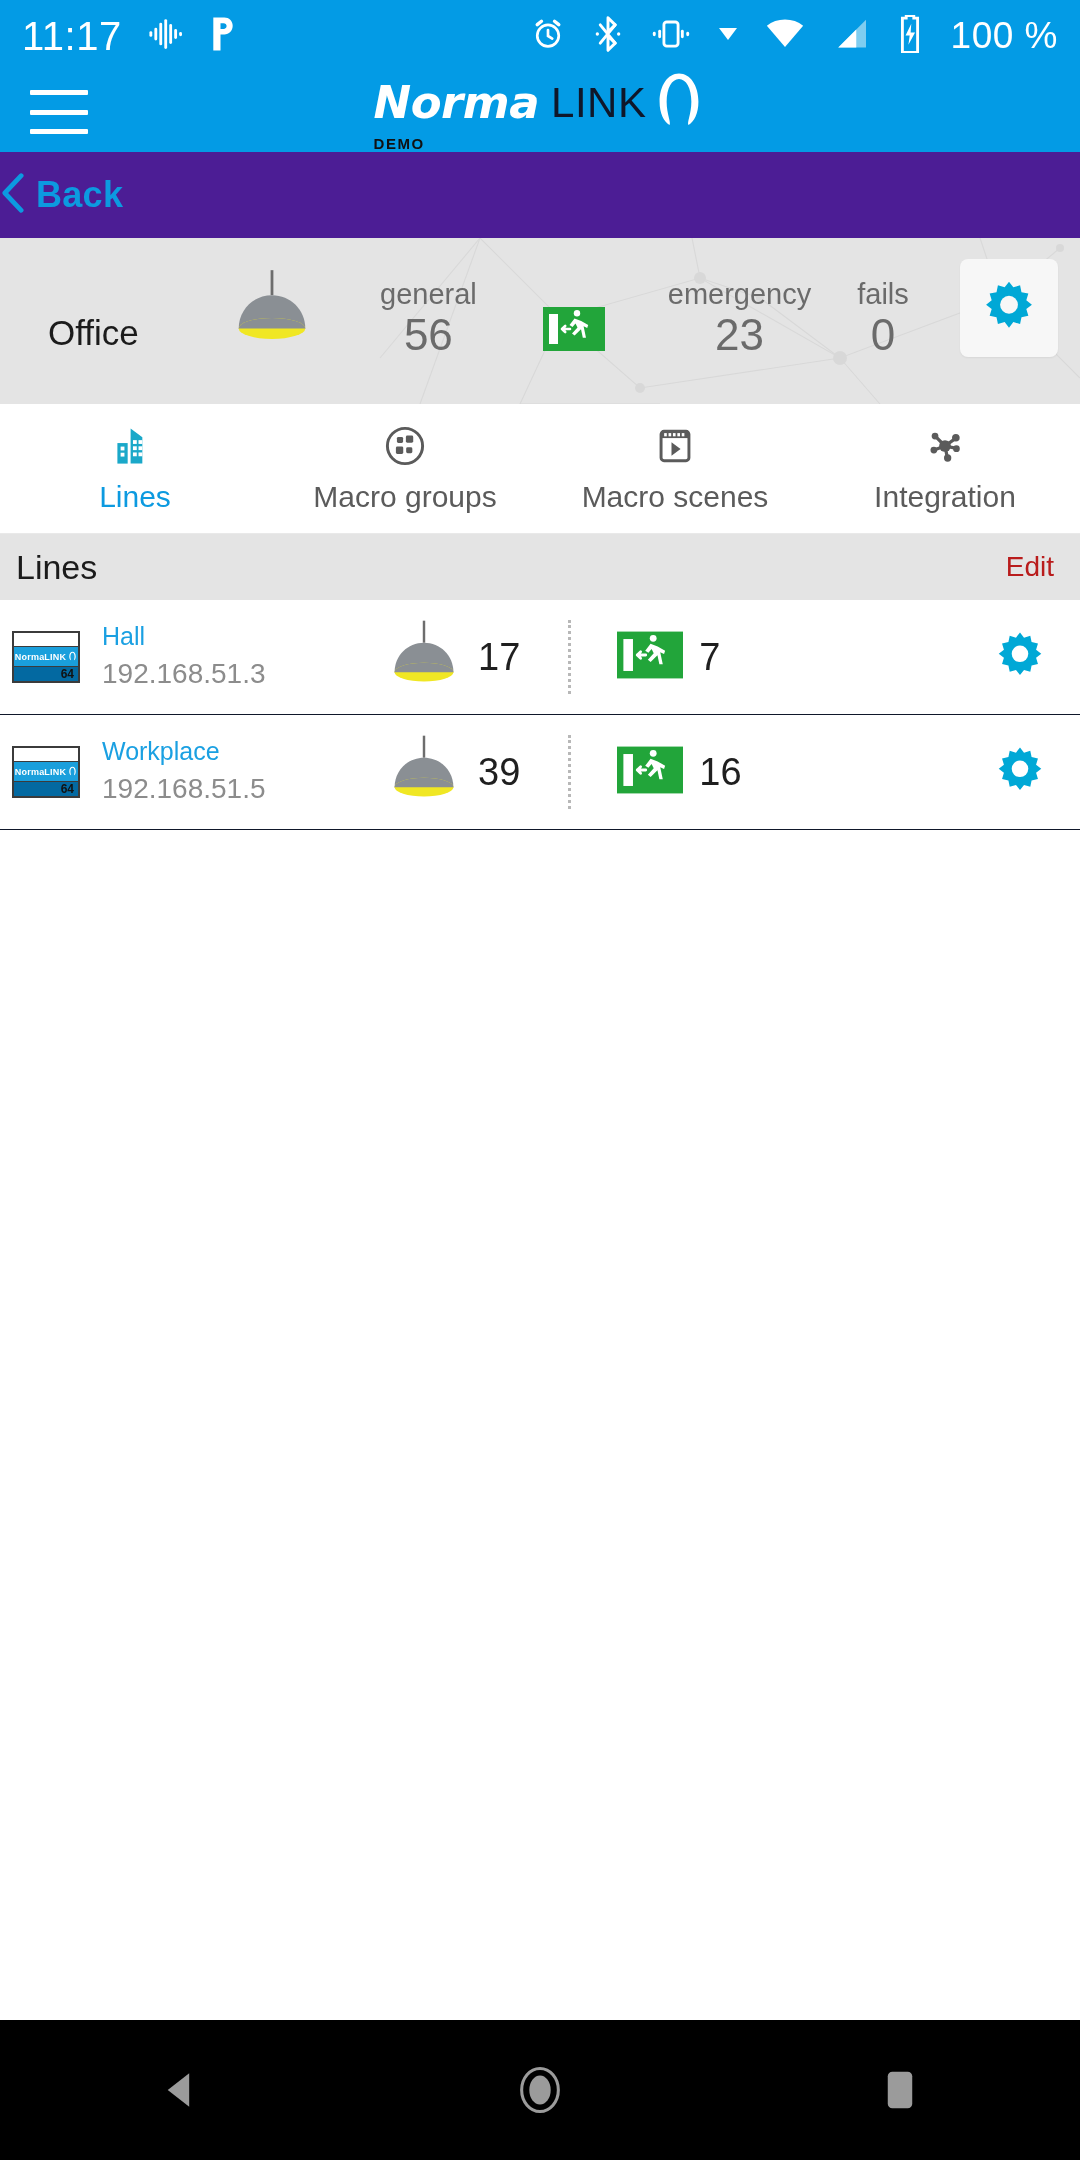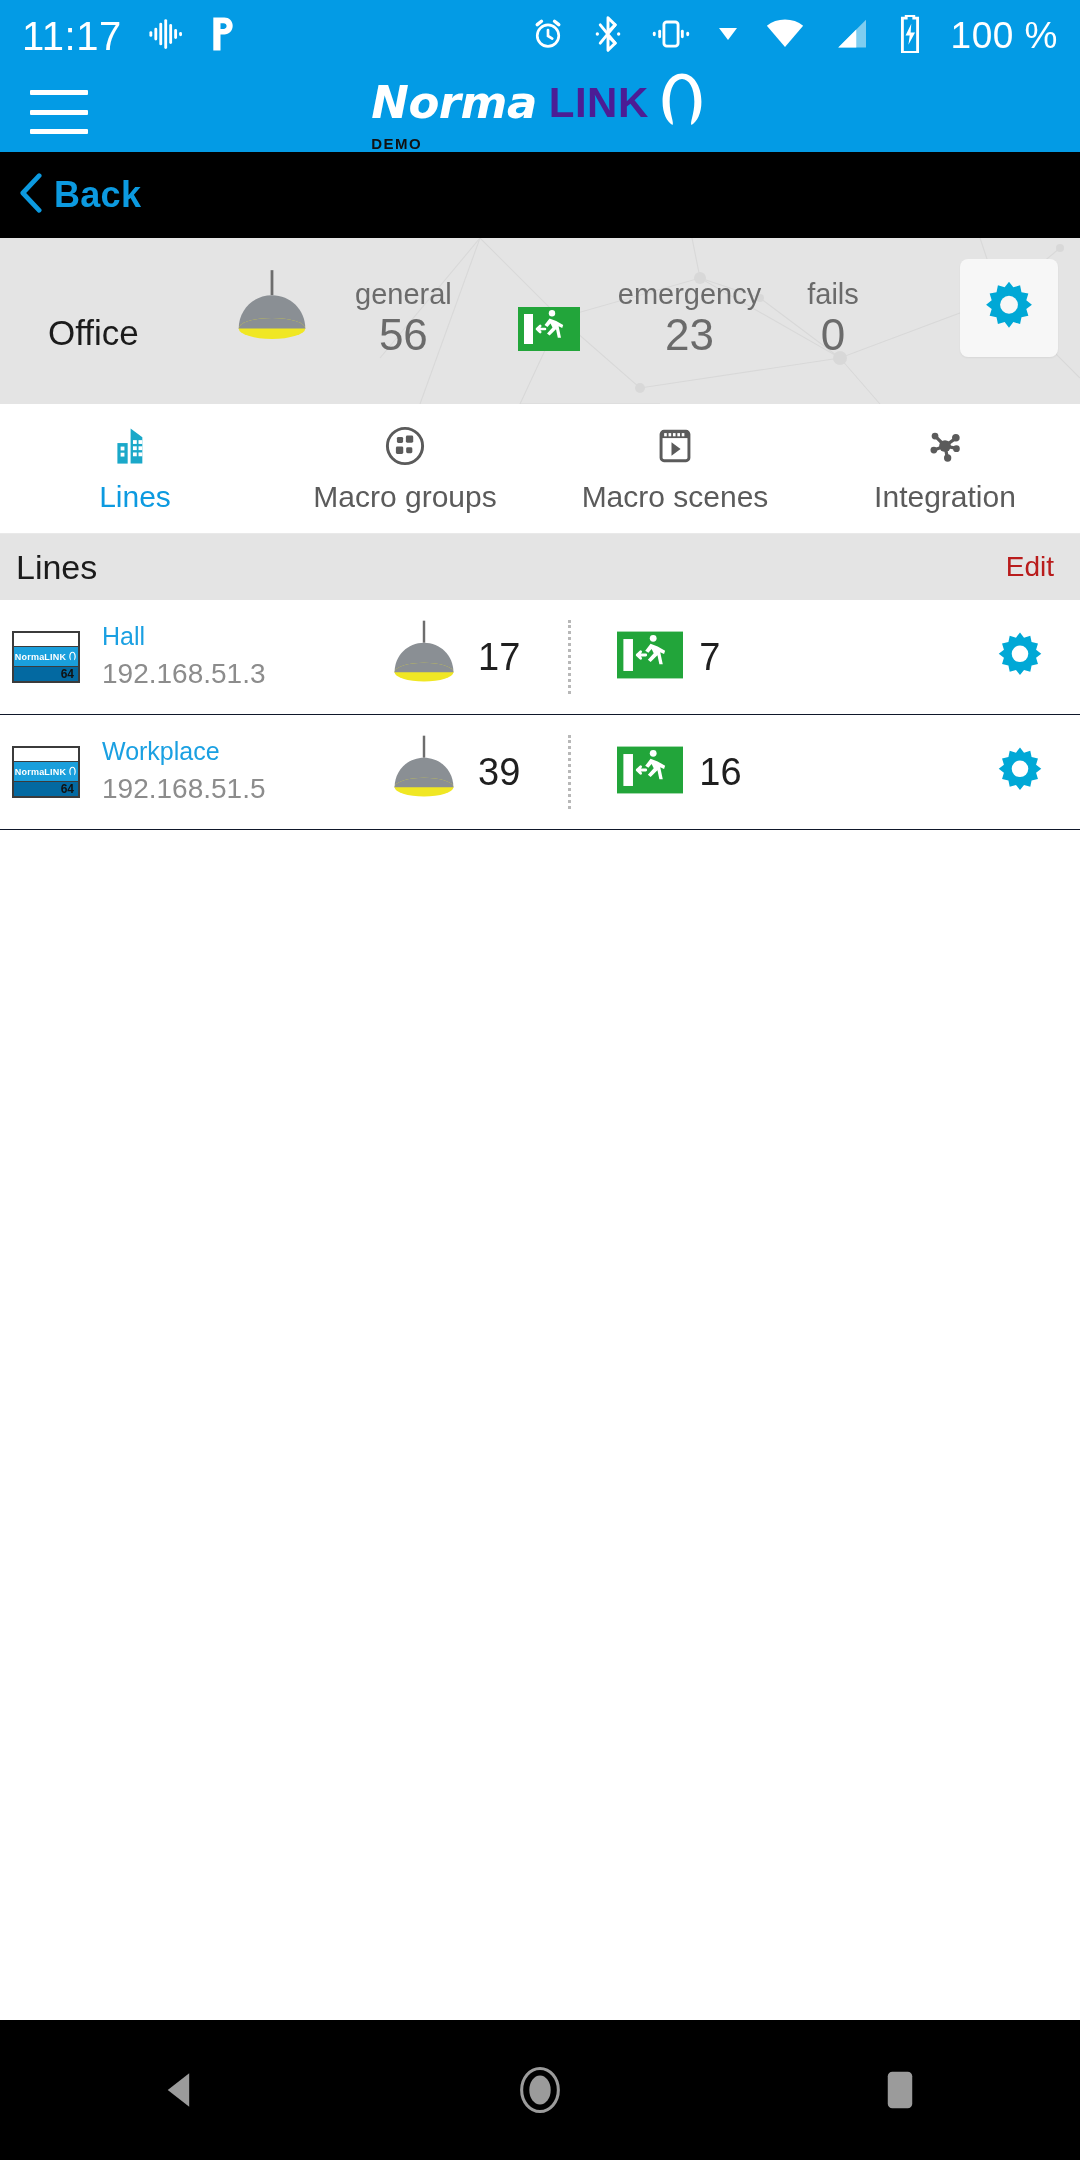--- a/index.html
+++ b/index.html
@@ -34,48 +34,48 @@
   .hamburger i{ display:block; height:5px; background:#fff; border-radius:1px; }
   .brand{ margin:0 auto; display:flex; flex-direction:column; align-items:flex-start; }
   .brand-row{ display:flex; align-items:center; }
   .brand-norma{
     font-family:"DejaVu Sans", sans-serif;
     font-style:italic; font-weight:bold; font-size:45px; color:#fff; line-height:1;
     letter-spacing:-0.5px;
   }
   .brand-link{
     font-family:"Liberation Sans", sans-serif;
-    font-weight:700; font-size:42px; color:#4c1d95; line-height:1; letter-spacing:.5px;
+    font-weight:400; font-size:42px; color:#0f172a; line-height:1; letter-spacing:.5px;
     margin-left:12px;
   }
   .brand-mark{ margin-left:6px; margin-top:-4px; }
   .brand-demo{
     font-size:15px; font-weight:bold; color:#111; letter-spacing:1.5px;
     margin-top:2px; margin-right:60px;
   }
 
   
   .back-row{
-    flex:0 0 86px; background:#000000; display:flex; align-items:center;
-    padding-left:18px; gap:10px; cursor:pointer;
+    flex:0 0 86px; background:#4c1d95; display:flex; align-items:center;
+    gap:10px; cursor:pointer;
   }
   .back-chevron{ display:block; }
   .back-label{ color:#0c9ae0; font-size:36px; font-weight:bold; letter-spacing:.3px; }
 
   
   .summary{
     flex:0 0 166px; background:#e4e4e4; position:relative; overflow:hidden;
     display:flex; align-items:center;
   }
   .summary .net{ position:absolute; inset:0; opacity:.55; pointer-events:none; }
   .summary-inner{ position:relative; display:flex; align-items:flex-end; width:100%; padding:0 22px 26px 0; }
   .sum-title{
     width:215px; text-align:left; padding-left:48px; font-size:35px; color:#1b1b1b; padding-bottom:4px;
   }
-  .metric{ display:flex; align-items:flex-end; }
+  .metric{ display:flex; align-items:flex-end;gap:25px; }
   .metric-icon{ padding-bottom:2px; }
   .metric-body{ display:flex; flex-direction:column; align-items:center; }
   .metric-label{ font-size:29px; color:#6b6b6b; line-height:1.1; margin-bottom:2px; }
   .metric-value{ font-size:44px; color:#6b6b6b; line-height:1; font-weight:400; }
   .m-general{ margin-left:14px; }
   .m-general .metric-body{ margin-left:40px; }
   .m-emergency{ margin-left:66px; }
   .m-emergency .metric-body{ margin-left:38px; }
   .m-fails{ margin-left:46px; }
   .gear-btn{

